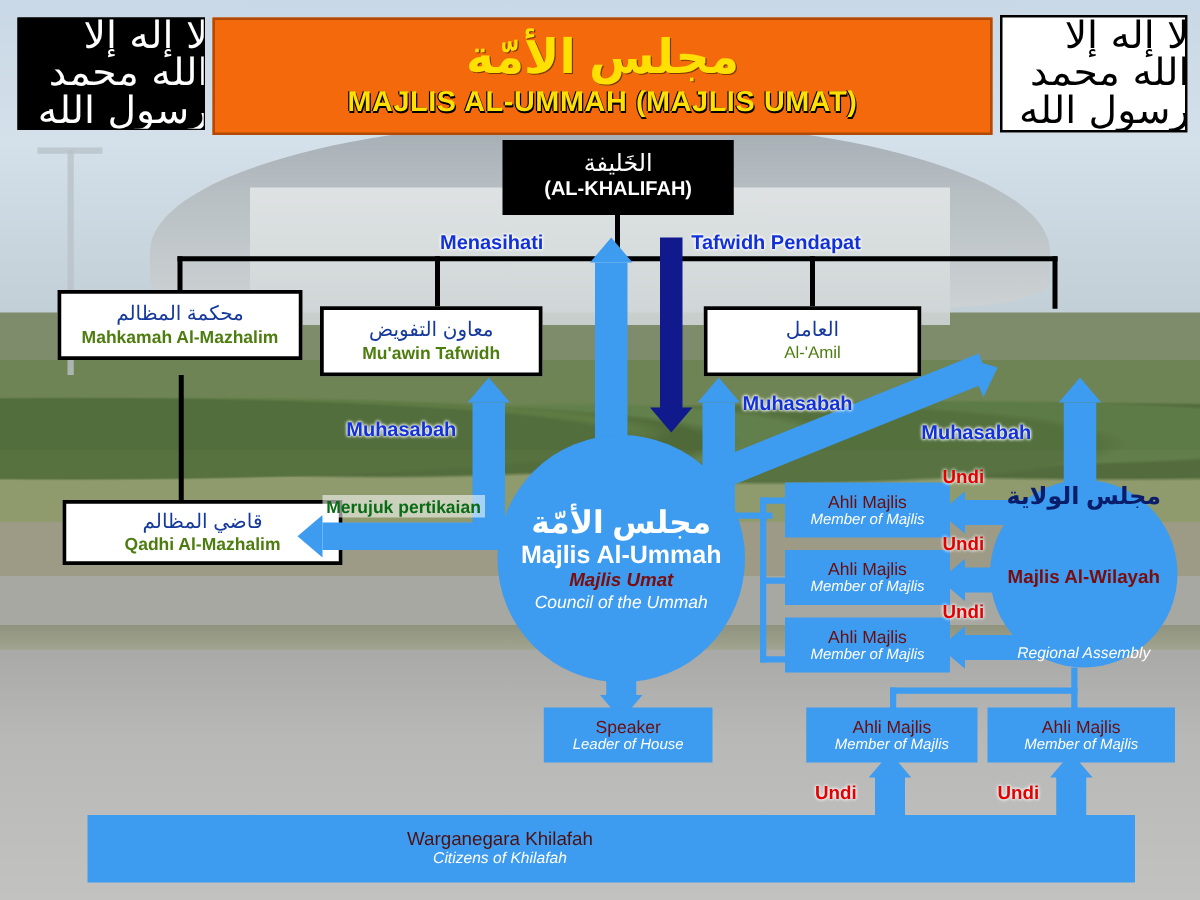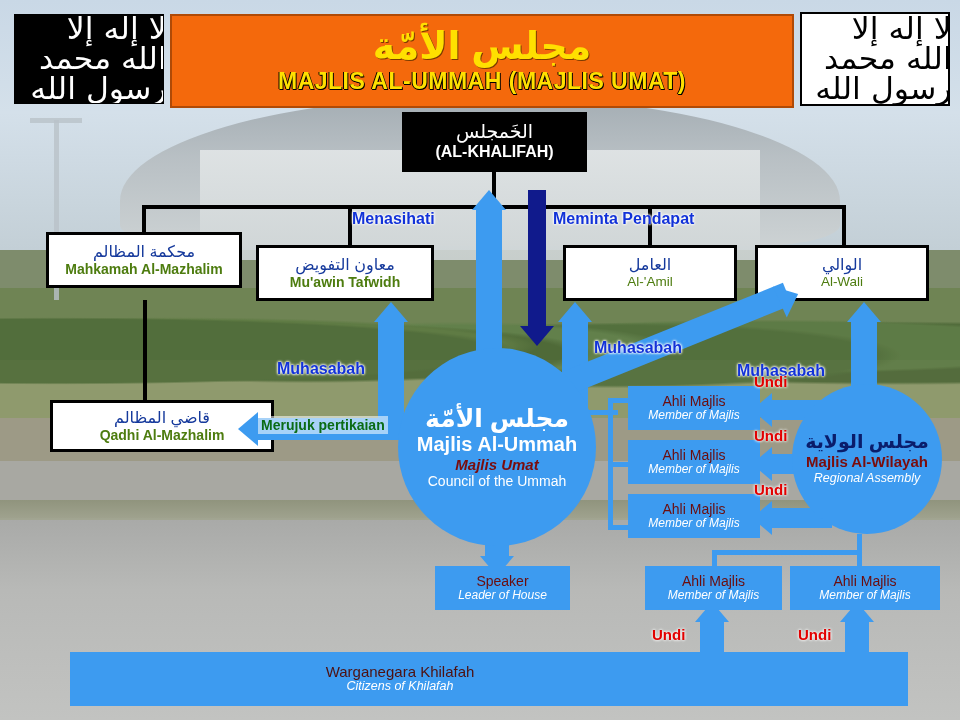--- a/index.html
+++ b/index.html
@@ -65,21 +65,21 @@
 
   .blue-box{background:#3d9bf0;display:flex;flex-direction:column;
             justify-content:center;align-items:center;text-align:center;}
   .blue-box .t1{color:#6b0d0d;font-size:14px;line-height:1.05;}
   .blue-box .t2{color:#ffffff;font-size:12px;font-style:italic;line-height:1.05;}
 
   .circle{position:absolute;border-radius:50%;background:#3d9bf0;
           display:flex;flex-direction:column;justify-content:center;align-items:center;text-align:center;}
 
   .lbl{position:absolute;font-weight:bold;white-space:nowrap;}
-  .lbl-blue{color:#1232d8;font-size:16px;text-shadow:0 0 3px #fff,0 0 3px #fff,0 0 2px #fff;margin-top:24px;}
+  .lbl-blue{color:#1232d8;font-size:16px;text-shadow:0 0 3px #fff,0 0 3px #fff,0 0 2px #fff;}
   .lbl-red{color:#e20000;font-size:15px;text-shadow:0 0 3px #fff,0 0 3px #fff;}
   .lbl-green{color:#0a6b15;font-size:14px;background:rgba(255,255,255,.55);padding:1px 3px;}
 
   .lineh{position:absolute;background:#000;height:4px;}
   .linev{position:absolute;background:#000;width:4px;}
   .bl-h{position:absolute;background:#3d9bf0;height:5px;}
   .bl-v{position:absolute;background:#3d9bf0;width:5px;}
 
   
   .ar-shaft{position:absolute;background:#3d9bf0;}
@@ -112,23 +112,23 @@
   
   #khalifah{left:402px;top:112px;width:185px;height:60px;background:#000;border:0;
             display:flex;flex-direction:column;justify-content:center;align-items:center;}
   #khalifah .ar{color:#fff;font-size:19px;direction:rtl;line-height:1.1;}
   #khalifah .ro{color:#fff;font-size:16px;font-weight:bold;line-height:1.15;}
 
   #c-ummah{left:398px;top:348px;width:198px;height:198px;}
   #c-ummah .ar{color:#fff;font-size:25px;font-weight:bold;direction:rtl;line-height:1.1;}
   #c-ummah .l1{color:#fff;font-size:20px;font-weight:bold;line-height:1.15;}
   #c-ummah .l2{color:#7a0c0c;font-size:15px;font-weight:bold;font-style:italic;line-height:1.15;}
-  #c-ummah .l3{color:#fff;font-size:14px;line-height:1.15;}
-
-  #c-wilayah{left:792px;top:384px;width:150px;height:150px;}
+  #c-ummah .l3{color:#fff;font-size:14px;font-style:italic;line-height:1.15;}
+
+  #c-wilayah{left:792px;top:384px;width:150px;height:150px;gap:44px;}
   #c-wilayah .ar{color:#0a1d6b;font-size:19px;font-weight:bold;direction:rtl;line-height:1.1;}
   #c-wilayah .l1{color:#7a0c0c;font-size:15px;font-weight:bold;line-height:1.2;}
   #c-wilayah .l2{color:#fff;font-size:12.5px;font-style:italic;line-height:1.2;}
 
   #bottom-bar{left:70px;top:652px;width:838px;height:54px;background:#3d9bf0;
               display:flex;flex-direction:column;justify-content:center;align-items:center;}
   #bottom-bar .t1{color:#4d1111;font-size:15px;line-height:1.1;}
   #bottom-bar .t2{color:#fff;font-size:12.5px;font-style:italic;line-height:1.1;}
   #bottom-inner{position:absolute;left:0;top:0;width:660px;height:54px;
                 display:flex;flex-direction:column;justify-content:center;align-items:center;}
@@ -163,43 +163,39 @@
 
   <div class="linev" style="left:492px;top:172px;height:36px;"></div>
   <div class="lineh" style="left:142px;top:205px;width:704px;"></div>
   <div class="linev" style="left:142px;top:205px;height:42px;"></div>
   <div class="linev" style="left:348px;top:205px;height:42px;"></div>
   <div class="linev" style="left:648px;top:205px;height:42px;"></div>
   <div class="linev" style="left:842px;top:205px;height:42px;"></div>
   <div class="linev" style="left:143px;top:300px;height:102px;"></div>
 
   <div class="box" id="khalifah">
-    <div class="ar">الخَمجلس</div>
+    <div class="ar">الخَليفة</div>
     <div class="ro">(AL-KHALIFAH)</div>
   </div>
 
   <div class="box wbox" style="left:46px;top:232px;width:196px;height:56px;">
     <div class="ar">محكمة المظالم</div>
     <div class="ro">Mahkamah Al-Mazhalim</div>
   </div>
 
   <div class="box wbox" style="left:256px;top:245px;width:178px;height:56px;">
     <div class="ar">معاون التفويض</div>
     <div class="ro">Mu'awin Tafwidh</div>
   </div>
 
   <div class="box wbox" style="left:563px;top:245px;width:174px;height:56px;">
     <div class="ar">العامل</div>
     <div class="ro thin">Al-'Amil</div>
   </div>
 
-  <div class="box wbox" style="left:755px;top:245px;width:174px;height:56px;">
-    <div class="ar">الوالي</div>
-    <div class="ro thin">Al-Wali</div>
-  </div>
 
   <div class="box wbox" style="left:50px;top:400px;width:224px;height:52px;">
     <div class="ar">قاضي المظالم</div>
     <div class="ro">Qadhi Al-Mazhalim</div>
   </div>
 
   <div>
     <div class="ar-shaft" style="left:476px;top:210px;width:26px;height:150px;"></div>
     <div class="ar-head-up" style="left:472px;top:190px;"></div>
   </div>
@@ -311,24 +307,24 @@
   </div>
 
   <div class="box" id="bottom-bar">
     <div id="bottom-inner">
       <div class="t1">Warganegara Khilafah</div>
       <div class="t2">Citizens of Khilafah</div>
     </div>
   </div>
 
   <div class="lbl lbl-blue" style="left:352px;top:186px;">Menasihati</div>
-  <div class="lbl lbl-blue" style="left:553px;top:186px;">Meminta Pendapat</div>
+  <div class="lbl lbl-blue" style="left:553px;top:186px;">Tafwidh Pendapat</div>
   <div class="lbl lbl-blue" style="left:277px;top:336px;">Muhasabah</div>
   <div class="lbl lbl-blue" style="left:594px;top:315px;">Muhasabah</div>
   <div class="lbl lbl-blue" style="left:737px;top:338px;">Muhasabah</div>
-  <div class="lbl lbl-green" style="left:258px;top:396px;margin-top:20px;">Merujuk pertikaian</div>
+  <div class="lbl lbl-green" style="left:258px;top:396px;">Merujuk pertikaian</div>
   <div class="lbl lbl-red" style="left:754px;top:373px;">Undi</div>
   <div class="lbl lbl-red" style="left:754px;top:427px;">Undi</div>
   <div class="lbl lbl-red" style="left:754px;top:481px;">Undi</div>
   <div class="lbl lbl-red" style="left:652px;top:626px;">Undi</div>
   <div class="lbl lbl-red" style="left:798px;top:626px;">Undi</div>
 
 </div>
 
 </body></html>

